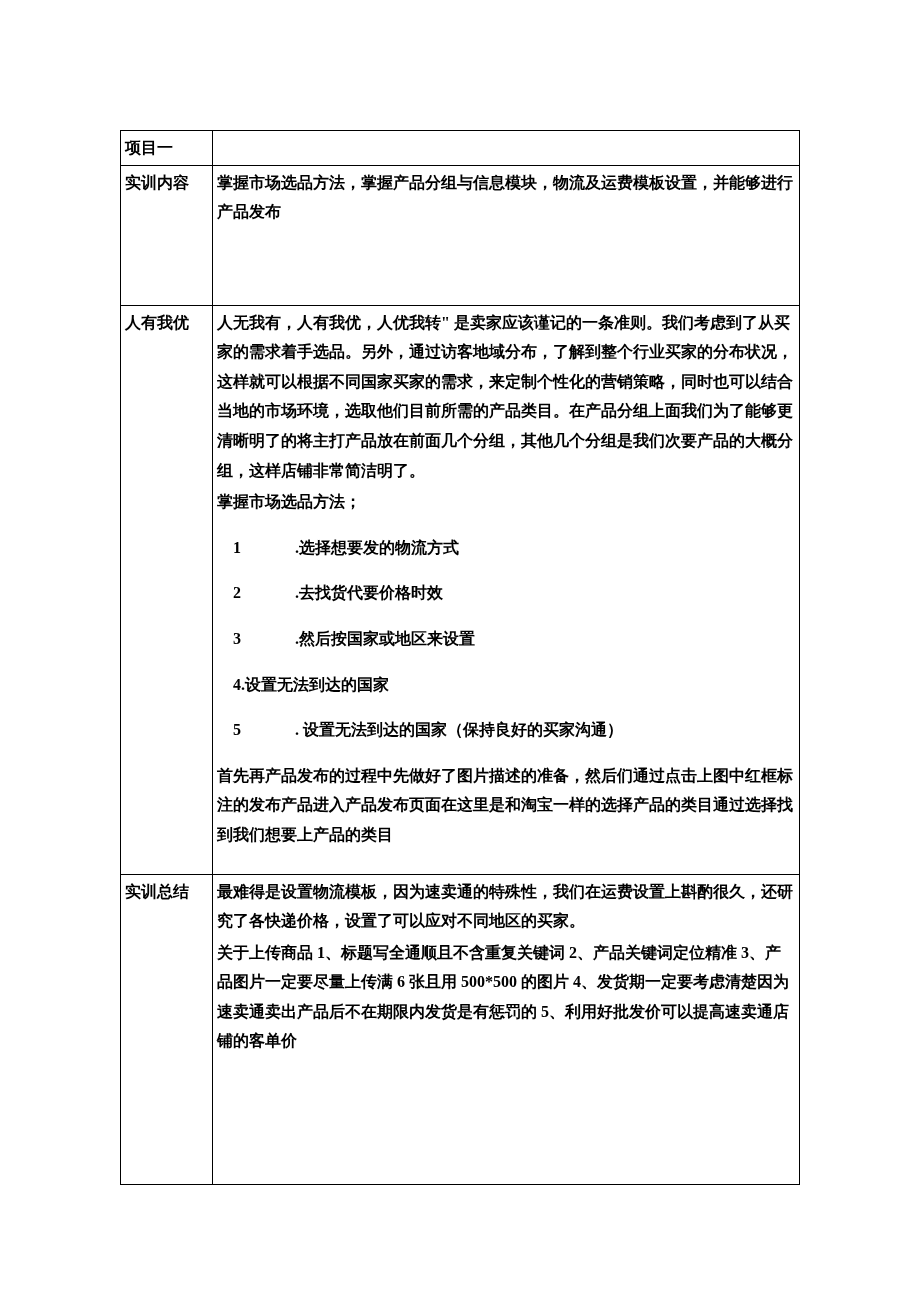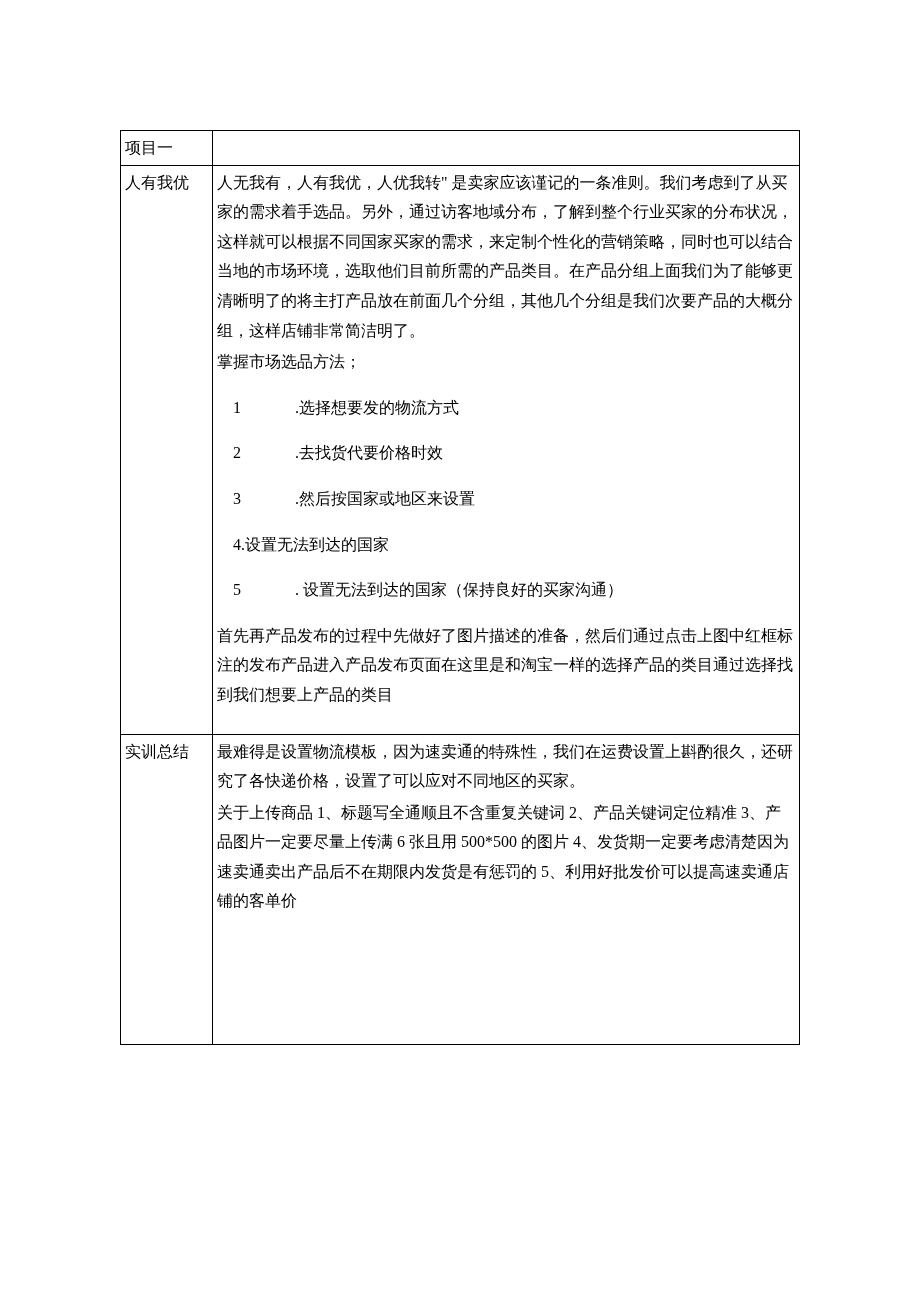--- a/index.html
+++ b/index.html
@@ -15,20 +15,21 @@
     }
     table {
       border-collapse: collapse;
       width: 100%;
       table-layout: fixed;
     }
     td {
       border: 1px solid #000;
       vertical-align: top;
       padding: 2px 4px;
+      font-weight: bold;
     }
     td.label {
       width: 92px;
       white-space: nowrap;
     }
     td.content {
       width: auto;
     }
     .row-1-content { height: 140px; }
     .row-3-content { height: 310px; }
@@ -38,20 +39,26 @@
     .indent-gap { display: inline-block; width: 48px; }
   </style>
 </head>
 <body>
 
 <table>
   <tbody>
       <tr>
     <td class="label">项目一</td>
     <td class="content"></td>
+  </tr>
+  <tr>
+    <td class="label">实训内容</td>
+    <td class="content row-1-content">
+      <div class="para">掌握市场选品方法，掌握产品分组与信息模块，物流及运费模板设置，并能够进行产品发布</div>
+    </td>
   </tr>
   <tr>
     <td class="label">人有我优</td>
     <td class="content">
       <div class="para">人无我有，人有我优，人优我转" 是卖家应该谨记的一条准则。我们考虑到了从买家的需求着手选品。另外，通过访客地域分布，了解到整个行业买家的分布状况，这样就可以根据不同国家买家的需求，来定制个性化的营销策略，同时也可以结合当地的市场环境，选取他们目前所需的产品类目。在产品分组上面我们为了能够更清晰明了的将主打产品放在前面几个分组，其他几个分组是我们次要产品的大概分组，这样店铺非常简洁明了。</div>
       <div class="para">掌握市场选品方法；</div>
       <div class="ol-item">
         <span class="indent-num">1</span><span class="indent-gap"></span><span>.选择想要发的物流方式</span>
       </div>
       <div class="ol-item">

